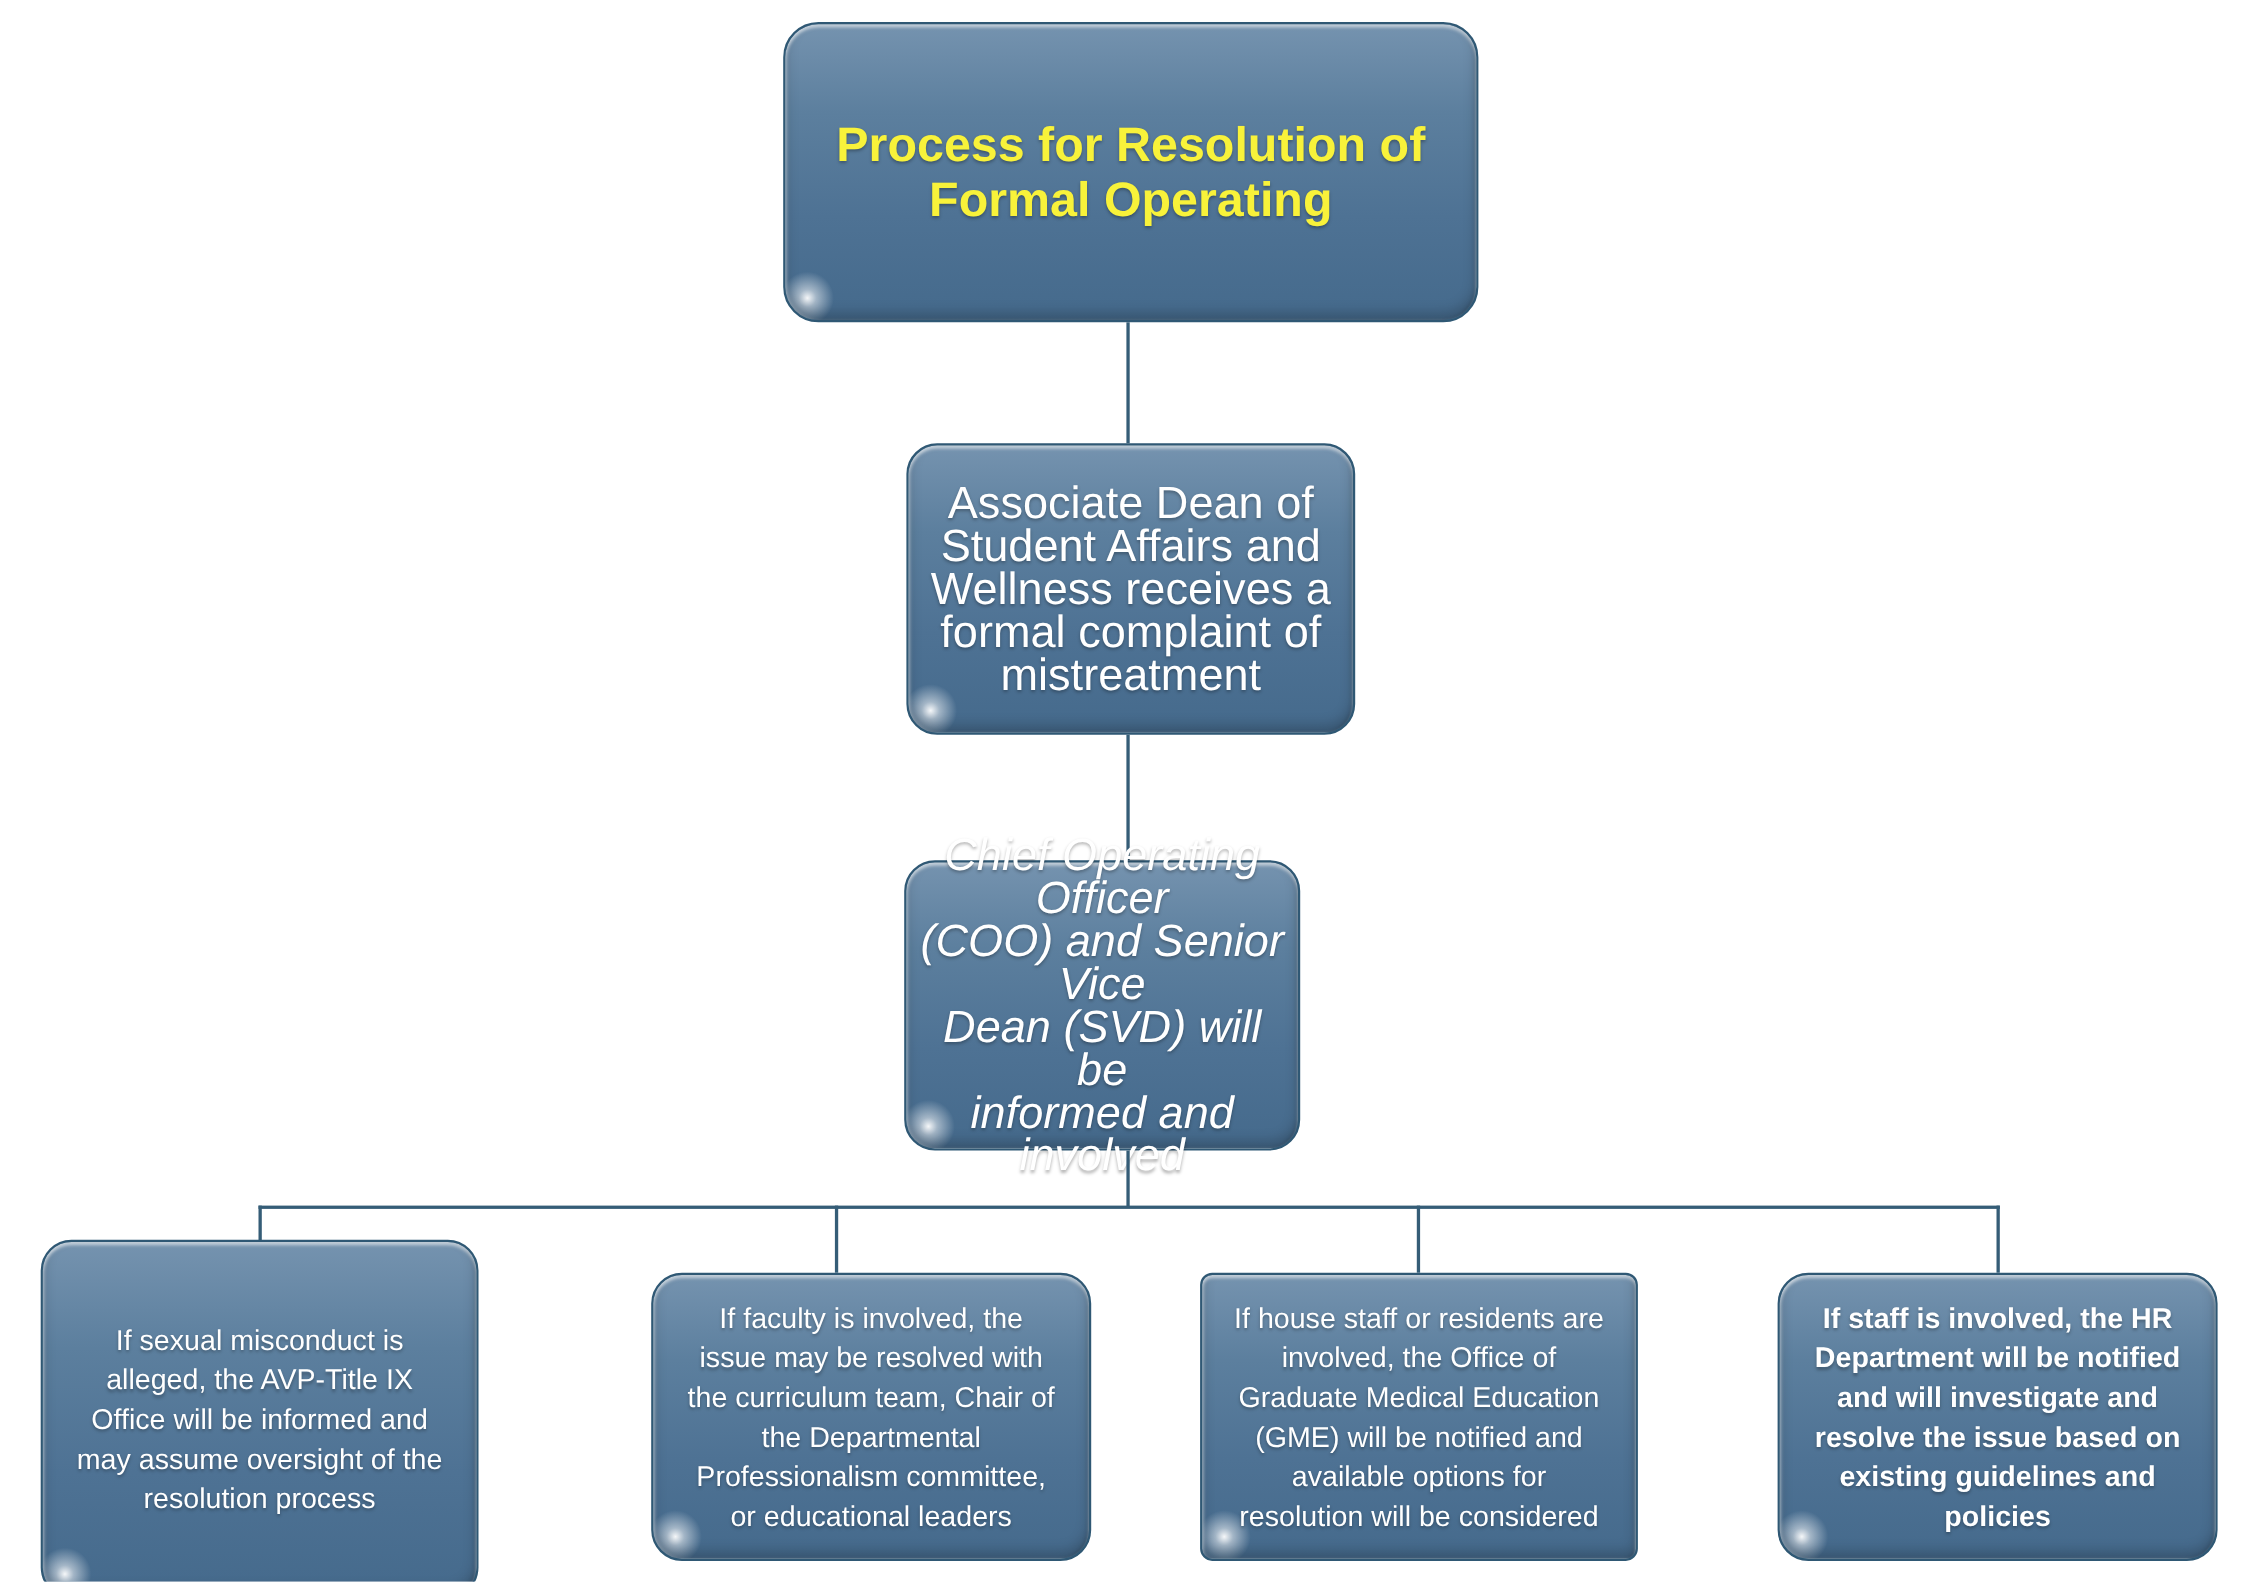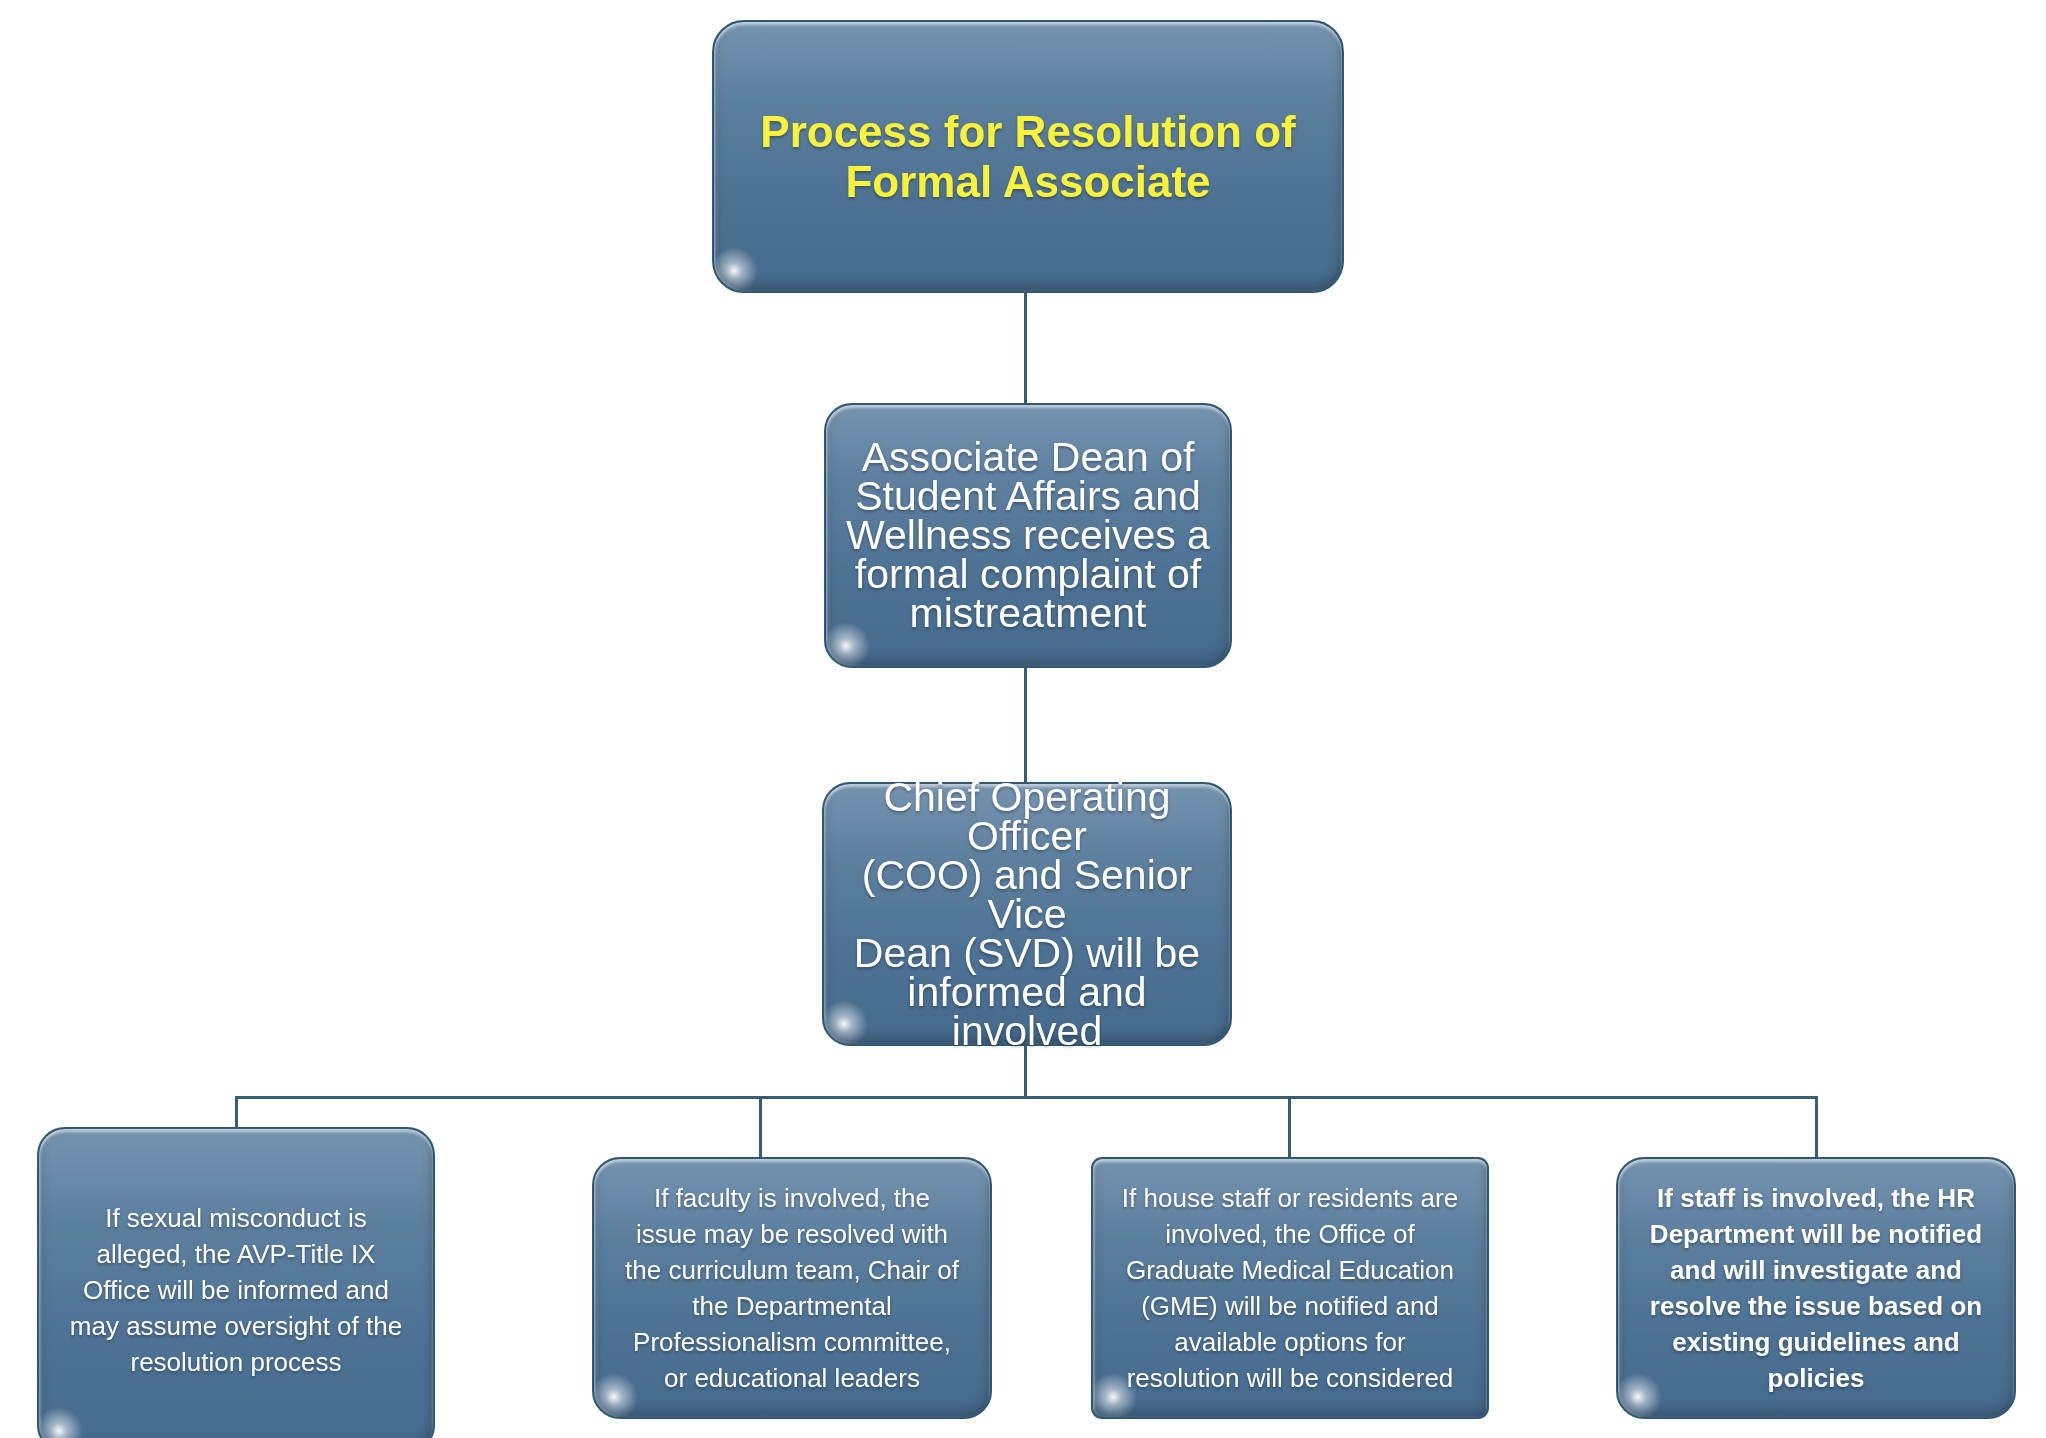--- a/index.html
+++ b/index.html
@@ -68,36 +68,36 @@
   .v-line { width: 3px; }
   .h-line { height: 3px; }
 </style>
 </head>
 <body>
 
 <div class="canvas">
 
   <div class="node title-node" style="left:712px; top:20px; width:632px; height:273px; border-radius:32px;">
     <div class="node-text">Process for Resolution of
-Formal Associate</div>
+Formal Operating</div>
   </div>
 
   <div class="connector v-line" style="left:1024px; top:293px; height:110px;"></div>
 
   <div class="node mid-node" style="left:824px; top:403px; width:408px; height:265px;">
     <div class="node-text">Associate Dean of
 Student Affairs and
 Wellness receives a
 formal complaint of
 mistreatment</div>
   </div>
 
   <div class="connector v-line" style="left:1024px; top:668px; height:114px;"></div>
 
-  <div class="node mid-node" style="left:822px; top:782px; width:410px; height:264px;">
+  <div class="node mid-node" style="left:822px; top:782px; width:360px; height:264px;font-style:italic;">
     <div class="node-text">Chief Operating Officer
 (COO) and Senior Vice
 Dean (SVD) will be
 informed and involved</div>
   </div>
 
   <div class="connector v-line" style="left:1024px; top:1046px; height:51px;"></div>
   <div class="connector h-line" style="left:235px; top:1096px; width:1583px;"></div>
   <div class="connector v-line" style="left:235px; top:1096px; height:61px;"></div>
   <div class="connector v-line" style="left:759px; top:1096px; height:61px;"></div>

